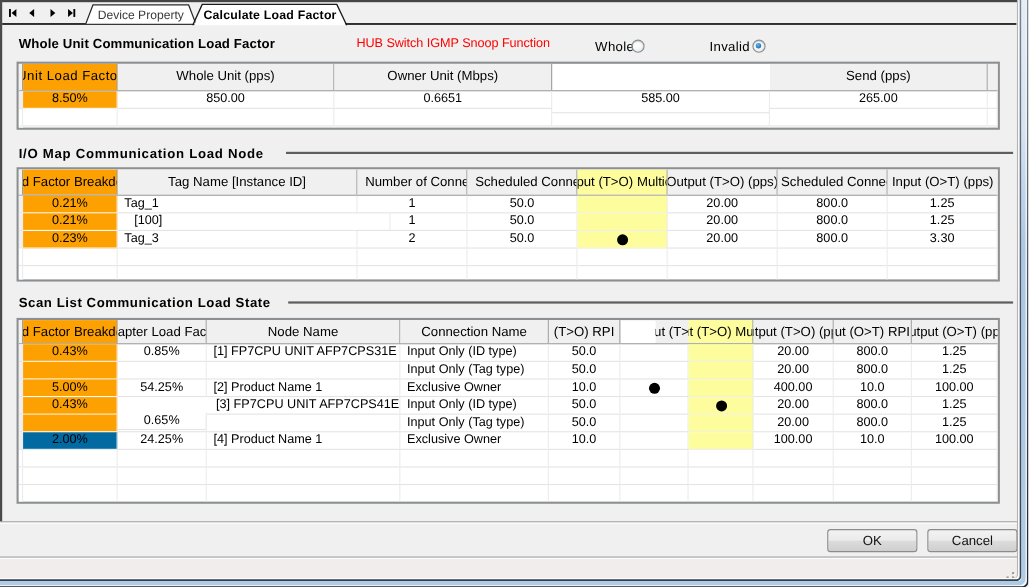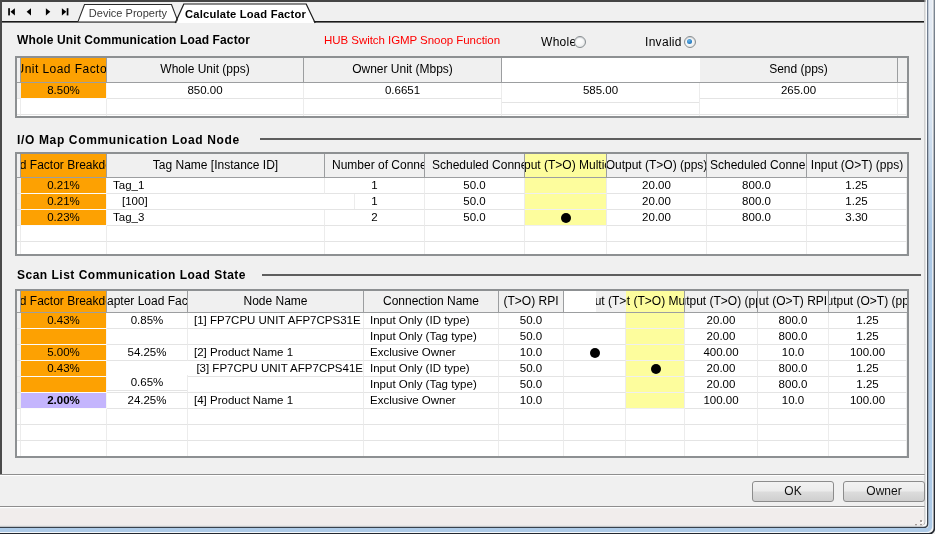--- a/index.html
+++ b/index.html
@@ -293,21 +293,21 @@
     <div class="bc" style="left:90px;top:86px;width:81px;height:16px;line-height:15px;"></div>
     <div class="bc" style="left:171px;top:86px;width:176px;height:16px;line-height:15px;"></div>
     <div class="bc" style="left:347px;top:86px;width:135px;height:16px;line-height:15px;text-align:left;padding-left:6px;">Input Only (Tag type)</div>
     <div class="bc" style="left:482px;top:86px;width:65px;height:16px;line-height:15px;">50.0</div>
     <div class="bc" style="left:547px;top:86px;width:62px;height:16px;line-height:15px;"></div>
     <div class="bc" style="left:609px;top:86px;width:59px;height:16px;line-height:15px;background:#fdfd9d;border-bottom-color:#efefef;border-right-color:#ececec;"></div>
     <div class="bc" style="left:668px;top:86px;width:73px;height:16px;line-height:15px;">20.00</div>
     <div class="bc" style="left:741px;top:86px;width:71px;height:16px;line-height:15px;">800.0</div>
     <div class="bc" style="left:812px;top:86px;width:78px;height:16px;line-height:15px;">1.25</div>
     <div class="bc" style="left:0px;top:102px;width:4px;height:16px;line-height:15px;background:#f0f0f0;"></div>
-    <div class="bc" style="left:4px;top:102px;width:86px;height:16px;line-height:15px;background:#c4b5fd;border-bottom-color:#fbfbfb;border-right-color:#f5f5f5;font-weight:bold;">2.00%</div>
+    <div class="bc" style="left:4px;top:102px;width:86px;height:16px;line-height:15px;background:#0369a1;border-bottom-color:#fbfbfb;border-right-color:#f5f5f5;">2.00%</div>
     <div class="bc" style="left:90px;top:102px;width:81px;height:16px;line-height:15px;">24.25%</div>
     <div class="bc" style="left:171px;top:102px;width:176px;height:16px;line-height:15px;text-align:left;padding-left:6px;">[4] Product Name 1</div>
     <div class="bc" style="left:347px;top:102px;width:135px;height:16px;line-height:15px;text-align:left;padding-left:6px;">Exclusive Owner</div>
     <div class="bc" style="left:482px;top:102px;width:65px;height:16px;line-height:15px;">10.0</div>
     <div class="bc" style="left:547px;top:102px;width:62px;height:16px;line-height:15px;"></div>
     <div class="bc" style="left:609px;top:102px;width:59px;height:16px;line-height:15px;background:#fdfd9d;border-bottom-color:#efefef;border-right-color:#ececec;"></div>
     <div class="bc" style="left:668px;top:102px;width:73px;height:16px;line-height:15px;">100.00</div>
     <div class="bc" style="left:741px;top:102px;width:71px;height:16px;line-height:15px;">10.0</div>
     <div class="bc" style="left:812px;top:102px;width:78px;height:16px;line-height:15px;">100.00</div>
     <div class="bc" style="left:0px;top:118px;width:4px;height:16px;line-height:15px;background:#fff;"></div>
@@ -338,12 +338,12 @@
     <div class="bc" style="left:171px;top:150px;width:176px;height:16px;line-height:15px;"></div>
     <div class="bc" style="left:347px;top:150px;width:135px;height:16px;line-height:15px;"></div>
     <div class="bc" style="left:482px;top:150px;width:65px;height:16px;line-height:15px;"></div>
     <div class="bc" style="left:547px;top:150px;width:62px;height:16px;line-height:15px;"></div>
     <div class="bc" style="left:609px;top:150px;width:59px;height:16px;line-height:15px;"></div>
     <div class="bc" style="left:668px;top:150px;width:73px;height:16px;line-height:15px;"></div>
     <div class="bc" style="left:741px;top:150px;width:71px;height:16px;line-height:15px;"></div>
     <div class="bc" style="left:812px;top:150px;width:78px;height:16px;line-height:15px;"></div>
   </div>
 <div class="btn" style="left:752px;top:481px;">OK</div>
-<div class="btn" style="left:843px;top:481px;">Owner</div>
+<div class="btn" style="left:843px;top:481px;">Cancel</div>
 </body></html>

